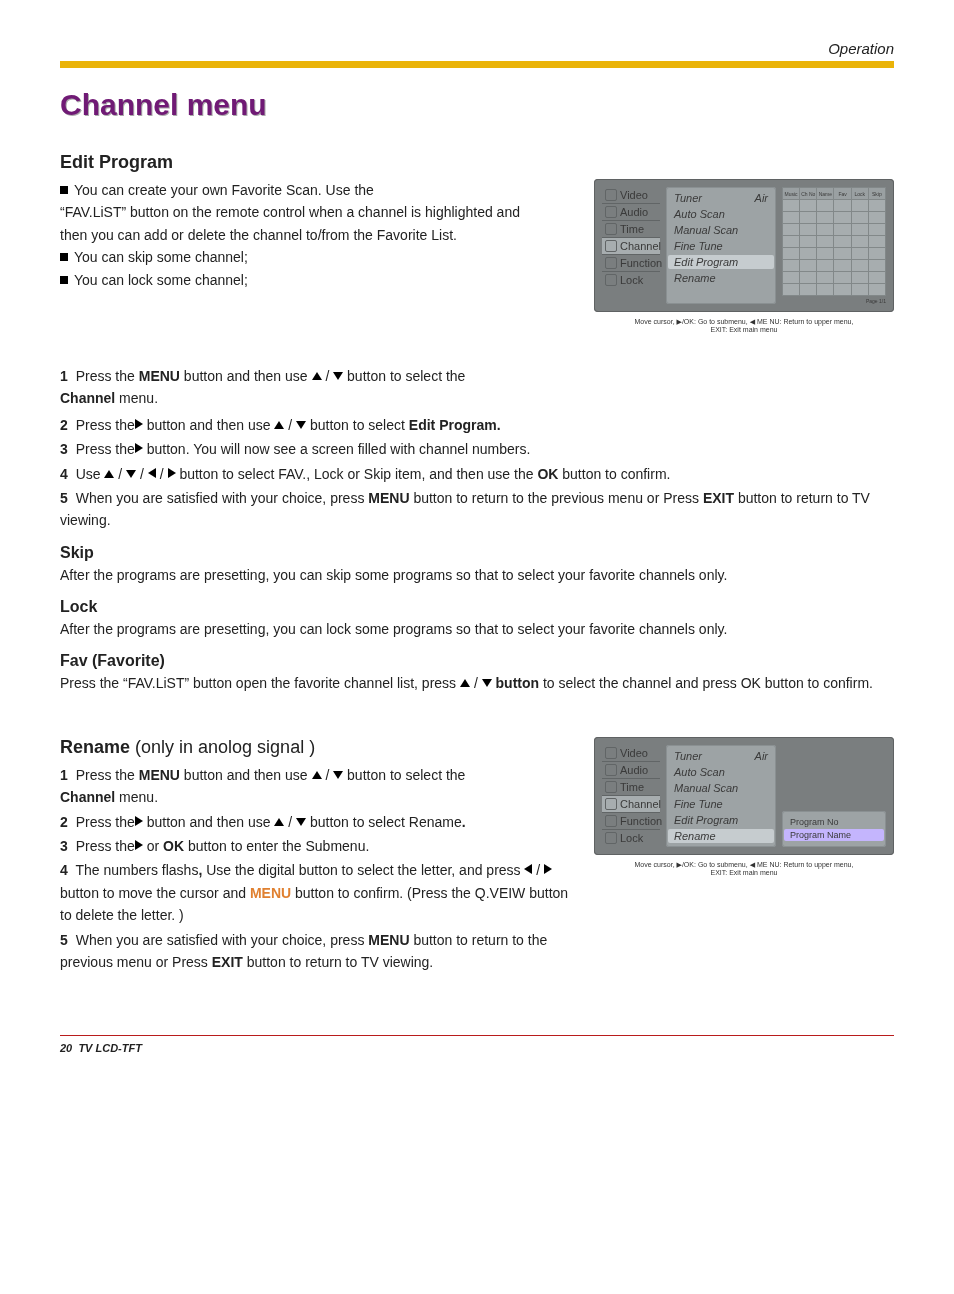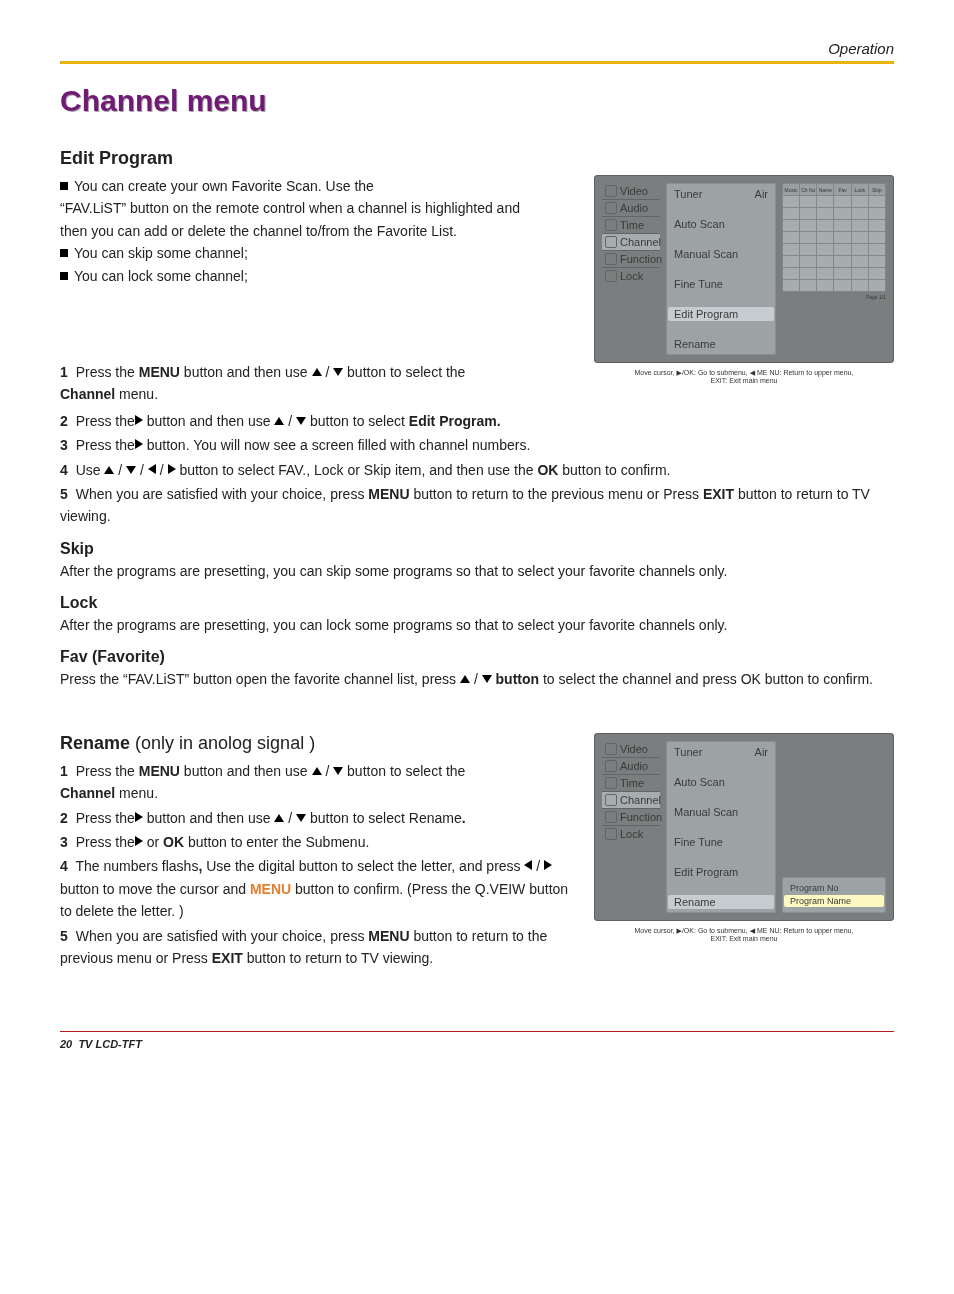--- a/index.html
+++ b/index.html
@@ -8,21 +8,21 @@
     color: #222;
     margin: 0;
     padding: 40px 60px 20px 60px;
     width: 834px;
     box-sizing: content-box;
   }
   .header-op {
     text-align: right;
     font-style: italic;
     font-size: 15px;
-    border-bottom: 3px solid #eab308;
+    border-bottom: 7px solid #eab308;
     padding-bottom: 4px;
     margin-bottom: 20px;
   }
   h1.page-title {
     font-family: Arial, Helvetica, sans-serif;
     font-weight: 900;
     font-size: 30px;
     margin: 0 0 30px 0;
     color: #701a75;
     text-shadow: 1px 1px 0 #aaa;
@@ -87,22 +87,23 @@
     display: inline-block; flex-shrink: 0;
   }
   .osd-col-left .osd-tab.selected { background: #a7adaf; }
   .osd-col-mid {
     background: #9da3a5;
     border-radius: 3px;
     padding: 4px 8px;
     width: 94px;
     display: flex;
     flex-direction: column;
-    gap: 16px;
+    gap: 2px;
     box-shadow: inset 0 0 0 1px #8a9092;
+    font-style: italic;
   }
   .osd-col-mid .mid-row { display: flex; justify-content: space-between; padding: 1px 0; }
   .osd-col-mid .mid-row.highlight { background: #c6cccf; margin: 0 -6px; padding: 1px 6px; border-radius: 2px; }
   .osd-col-right {
     flex: 1;
     display: flex;
     flex-direction: column;
   }
   .osd-grid {
     border-collapse: collapse;
@@ -120,21 +121,21 @@
   }
   .osd-grid th { background: #9aa0a2; font-weight: normal; }
   .osd-page { font-size: 5px; text-align: right; margin-top: 2px; }
   .osd-right-box {
     background: #9da3a5;
     border-radius: 3px;
     padding: 6px 8px;
     font-size: 9px;
     box-shadow: inset 0 0 0 1px #8a9092;
   }
-  .osd-right-box .light { background: #fef9c3; margin: 2px -6px 0 -6px; padding: 1px 6px; border-radius: 2px; }
+  .osd-right-box .light { background: #c4b5fd; margin: 2px -6px 0 -6px; padding: 1px 6px; border-radius: 2px; }
   .osd-hint { font-size: 7px; color: #333; margin-top: 6px; text-align: center; line-height: 1.2; }
 
   
   .float-right-1 { float: right; width: 300px; margin: 0 0 10px 20px; }
   .float-right-2 { float: right; width: 300px; margin: 0 0 10px 20px; }
   .clear { clear: both; }
   .footer {
     border-top: 1px solid #b91c1c;
     margin-top: 60px;
     padding-top: 6px;

